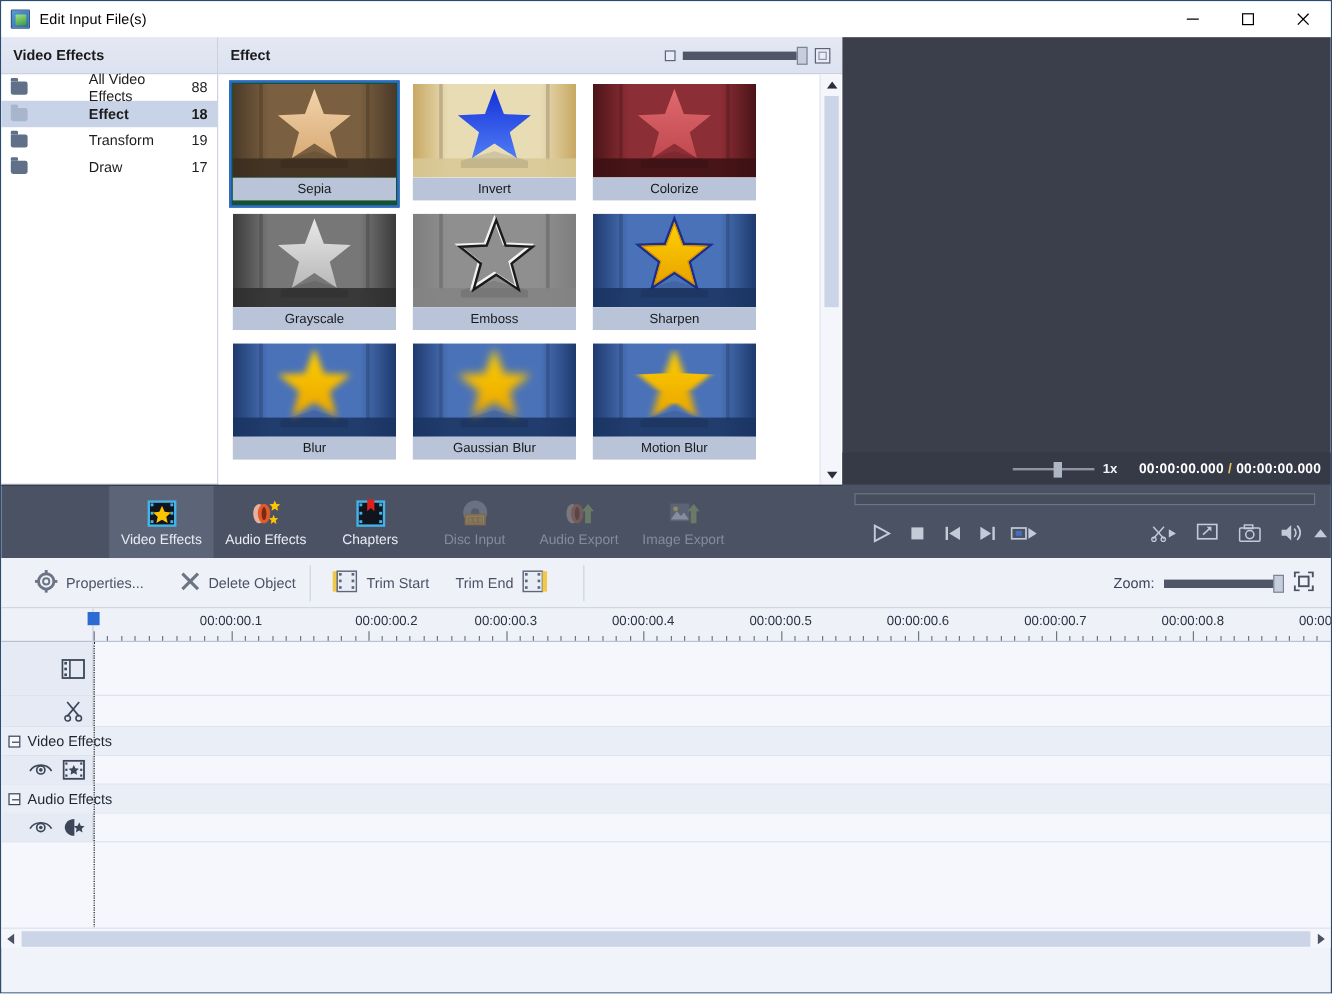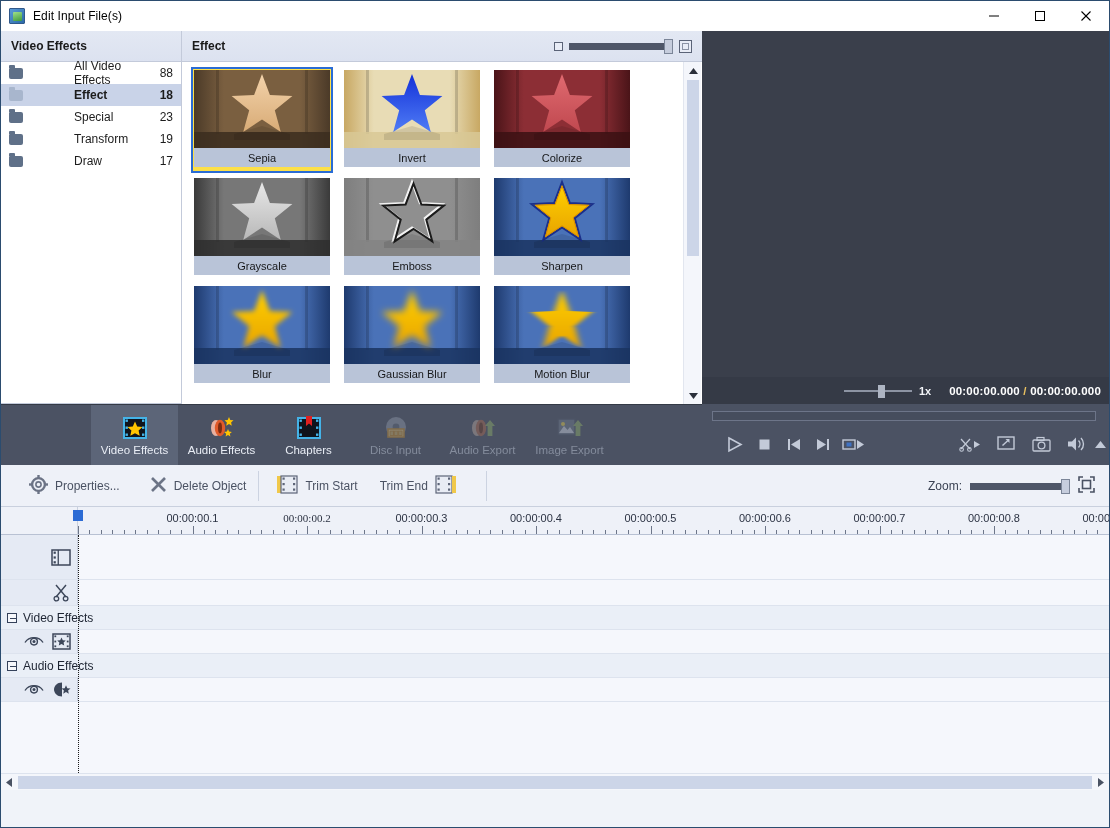--- a/index.html
+++ b/index.html
@@ -102,21 +102,21 @@
   .grid-inner {
     position: absolute; left: 0; top: 0; width: 503px; height: 100%;
     padding: 5px 0 0 9px;
     display: flex; flex-wrap: wrap; align-content: flex-start;
   }
   .tile {
     width: 142px; height: 106px; margin: 0 8px 2px 0;
     border: 1px solid transparent; padding: 2px;
     position: relative;
   }
-  .tile.sel { border: 2px solid #2a6cd4; padding: 1px; background: #fde047; }
+  .tile.sel { border: 2px solid #2a6cd4; padding: 1px; background: #14532d; }
   .thumb {
     width: 136px; height: 78px; display: block; position: relative; overflow: hidden;
   }
   .tile.sel .thumb { width: 136px; }
   .tile-label {
     height: 19px; background: #b9c4d8; color: #17181a;
     font-size: 11px; display: flex; align-items: center; justify-content: center;
   }
 
   
@@ -311,25 +311,20 @@
   <div class="cat-list">
       <div class="cat-row">
         <span class="folder"></span>
         <span class="cat-name">All Video Effects</span>
         <span class="cat-count">88</span>
       </div>
       <div class="cat-row selected">
         <span class="folder"></span>
         <span class="cat-name">Effect</span>
         <span class="cat-count">18</span>
-      </div>
-      <div class="cat-row">
-        <span class="folder"></span>
-        <span class="cat-name">Special</span>
-        <span class="cat-count">23</span>
       </div>
       <div class="cat-row">
         <span class="folder"></span>
         <span class="cat-name">Transform</span>
         <span class="cat-count">19</span>
       </div>
       <div class="cat-row">
         <span class="folder"></span>
         <span class="cat-name">Draw</span>
         <span class="cat-count">17</span>
@@ -849,21 +844,21 @@
         </svg>
       </span>
     </div>
   </div>
 
   <div class="ruler">
     <div class="gutter"></div>
     <div class="playhead-marker"></div>
     <div id="ruler-labels">
         <div class="tick-label" style="left: 191.5px;">00:00:00.1</div>
-        <div class="tick-label" style="left: 306px; font-family: Liberation Serif, serif;">00:00:00.2</div>
+        <div class="tick-label" style="left: 321px;">00:00:00.2</div>
         <div class="tick-label" style="left: 420.5px;">00:00:00.3</div>
         <div class="tick-label" style="left: 535px;">00:00:00.4</div>
         <div class="tick-label" style="left: 649.5px;">00:00:00.5</div>
         <div class="tick-label" style="left: 764px;">00:00:00.6</div>
         <div class="tick-label" style="left: 878.5px;">00:00:00.7</div>
         <div class="tick-label" style="left: 993px;">00:00:00.8</div>
         <div class="tick-label" style="left: 1107.5px;">00:00:00.9</div>
       </div>
     <div class="ticks" id="ruler-ticks">
         <div class="tick" style="left: 0px; height: 8px;"></div>

